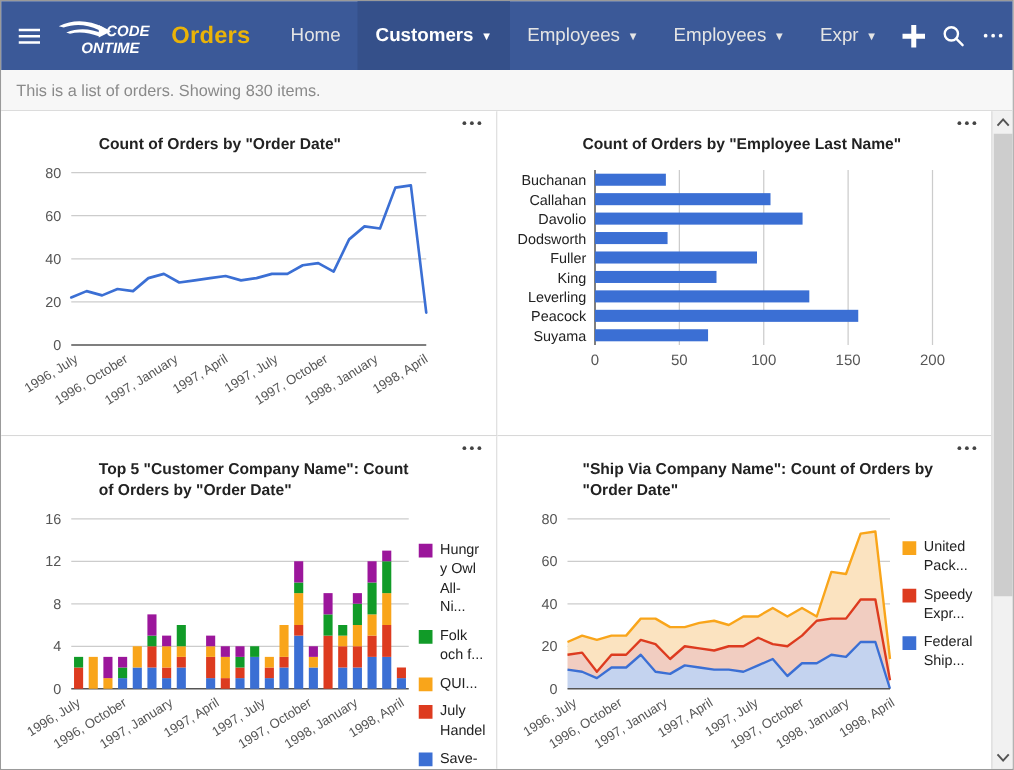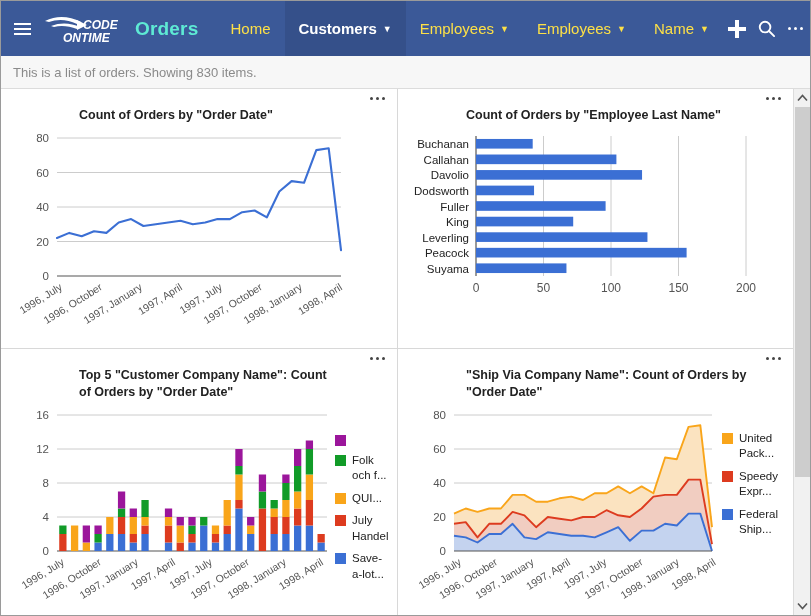--- a/index.html
+++ b/index.html
@@ -29,24 +29,24 @@
   .hamburger {
     width: 38px; display:flex; flex-direction:column; gap:3px;
     align-items:center; justify-content:center; margin-left: 10px; cursor:pointer;
   }
   .hamburger span { display:block; width:17px; height:2px; background:#fff; }
   .logo {
     display:flex; align-items:center; margin-left: 8px; margin-right: 14px; cursor:pointer;
   }
   .logo svg { display:block; }
   .brand-title {
-    font-size: 19px; font-weight: bold; color:#5eead4; margin-right: 18px; letter-spacing:.2px;
+    font-size: 19px; font-weight: bold; color:#eab308; margin-right: 18px; letter-spacing:.2px;
   }
   .navitem {
-    font-size: 15px; color: #fde047; padding: 0 14px; height:55px;
+    font-size: 15px; color: #e5e5e5; padding: 0 14px; height:55px;
     display:flex; align-items:center; cursor:pointer; white-space:nowrap;
   }
   .navitem .caret {
     margin-left: 6px; font-size: 9px; line-height:1; position:relative; top:1px;
   }
   .navitem.active { background: #35508a; color:#fff;font-weight:bold; }
   .nav-spacer { flex: 1 1 auto; }
   .navicon {
     width: 46px; height:55px; display:flex; align-items:center; justify-content:center;
     cursor:pointer; color:#fff;
@@ -157,21 +157,21 @@
     </div>
     <div class="navitem">
       <span>Employees</span>
       <span class="caret">▼</span>
     </div>
     <div class="navitem">
       <span>Employees</span>
       <span class="caret">▼</span>
     </div>
     <div class="navitem">
-      <span>Name</span>
+      <span>Expr</span>
       <span class="caret">▼</span>
     </div>
 
     <div class="nav-spacer"></div>
 
     <div class="navicon">
       <span class="plus-ico"></span>
     </div>
     <div class="navicon">
       <svg width="19" height="19" viewBox="0 0 20 20">
@@ -397,20 +397,21 @@
               <g transform="translate(277.9178082191781,163) rotate(-32)">
                 <text x="0" y="0" font-family="Liberation Sans, sans-serif" font-size="10.5" fill="#555" text-anchor="end">1998, January</text>
               </g>
               <g transform="translate(314.9041095890411,163) rotate(-32)">
                 <text x="0" y="0" font-family="Liberation Sans, sans-serif" font-size="10.5" fill="#555" text-anchor="end">1998, April</text>
               </g>
             </svg>
           <div class="legend" id="legend2" style="top:32px; left:326px;">
               <div class="lrow">
                 <span class="swatch" style="background: rgb(155, 22, 155);"></span>
+                <span class="ltext">Hungry Owl All-Ni...</span>
               </div>
               <div class="lrow">
                 <span class="swatch" style="background: rgb(17, 155, 40);"></span>
                 <span class="ltext">Folk och f...</span>
               </div>
               <div class="lrow">
                 <span class="swatch" style="background: rgb(249, 165, 26);"></span>
                 <span class="ltext">QUI...</span>
               </div>
               <div class="lrow">

